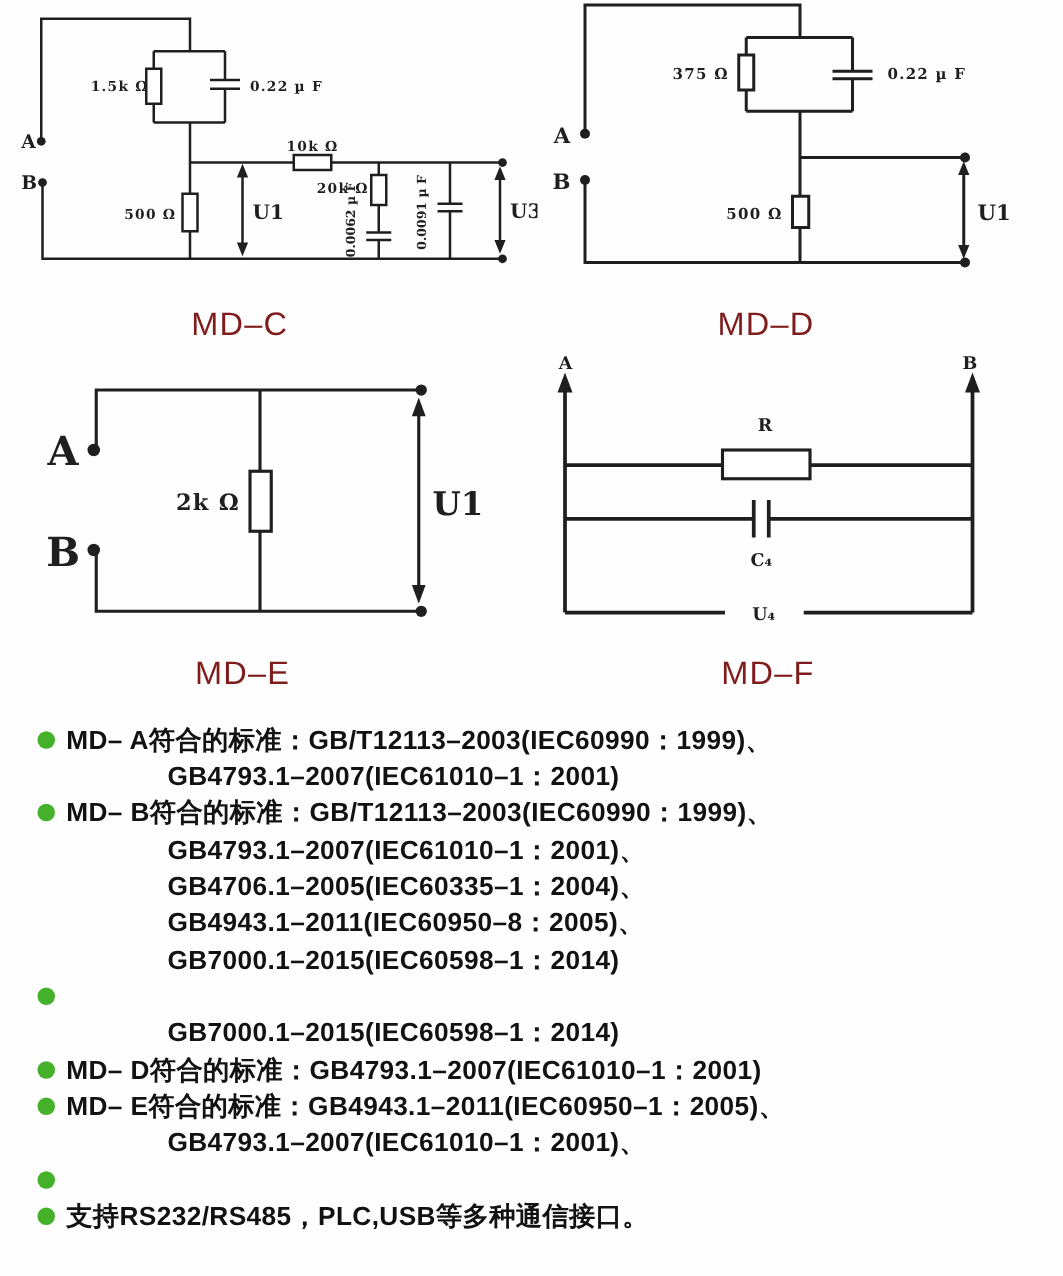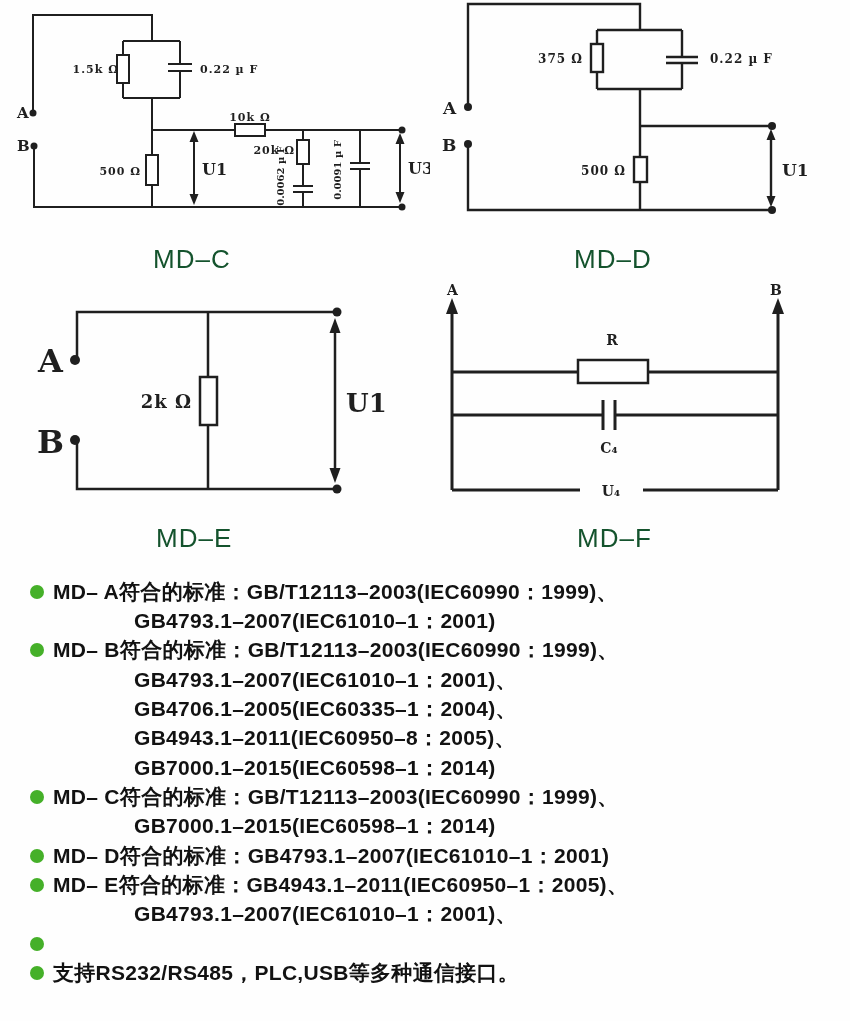--- a/index.html
+++ b/index.html
@@ -1,21 +1,21 @@
 <!DOCTYPE html>
 <html><head>
 <meta charset="utf-8">
 <style>
   html,body{margin:0;padding:0;background:#fff;}
   .stage{position:relative;width:850px;height:1021px;background:#fefefe;overflow:hidden;
          font-family:"Liberation Sans",sans-serif;}
   .abs{position:absolute;}
   svg text{font-family:"DejaVu Serif",serif;font-weight:bold;fill:#1f1f1f;}
   .caption{position:absolute;font-family:"Liberation Sans",sans-serif;font-size:26px;
-           color:#14532d;font-weight:500;letter-spacing:1px;}
+           color:#7f1d1d;font-weight:500;letter-spacing:1px;}
   .list{position:absolute;left:0;top:577px;width:850px;}
   .row{height:29.35px;display:flex;align-items:center;font-weight:bold;font-size:21px;
        color:#121212;letter-spacing:0.3px;white-space:nowrap;}
   .row .dot{width:14px;height:14px;border-radius:50%;flex:0 0 14px;margin-right:0;}
   .row.ind0{padding-left:30px;}
   .row.ind0 .txt{margin-left:9px;}
   .row.ind1{padding-left:134px;}
 </style>
 </head>
 <body>
@@ -165,21 +165,20 @@
         <span class="txt">GB4706.1–2005(IEC60335–1：2004)、</span>
       </div>
       <div class="row ind1">
         <span class="txt">GB4943.1–2011(IEC60950–8：2005)、</span>
       </div>
       <div class="row ind1">
         <span class="txt">GB7000.1–2015(IEC60598–1：2014)</span>
       </div>
       <div class="row ind0">
         <span class="dot" style="background: rgb(69, 176, 41);"></span>
-        <span class="txt">MD– C符合的标准：GB/T12113–2003(IEC60990：1999)、</span>
       </div>
       <div class="row ind1">
         <span class="txt">GB7000.1–2015(IEC60598–1：2014)</span>
       </div>
       <div class="row ind0">
         <span class="dot" style="background: rgb(69, 176, 41);"></span>
         <span class="txt">MD– D符合的标准：GB4793.1–2007(IEC61010–1：2001)</span>
       </div>
       <div class="row ind0">
         <span class="dot" style="background: rgb(69, 176, 41);"></span>

